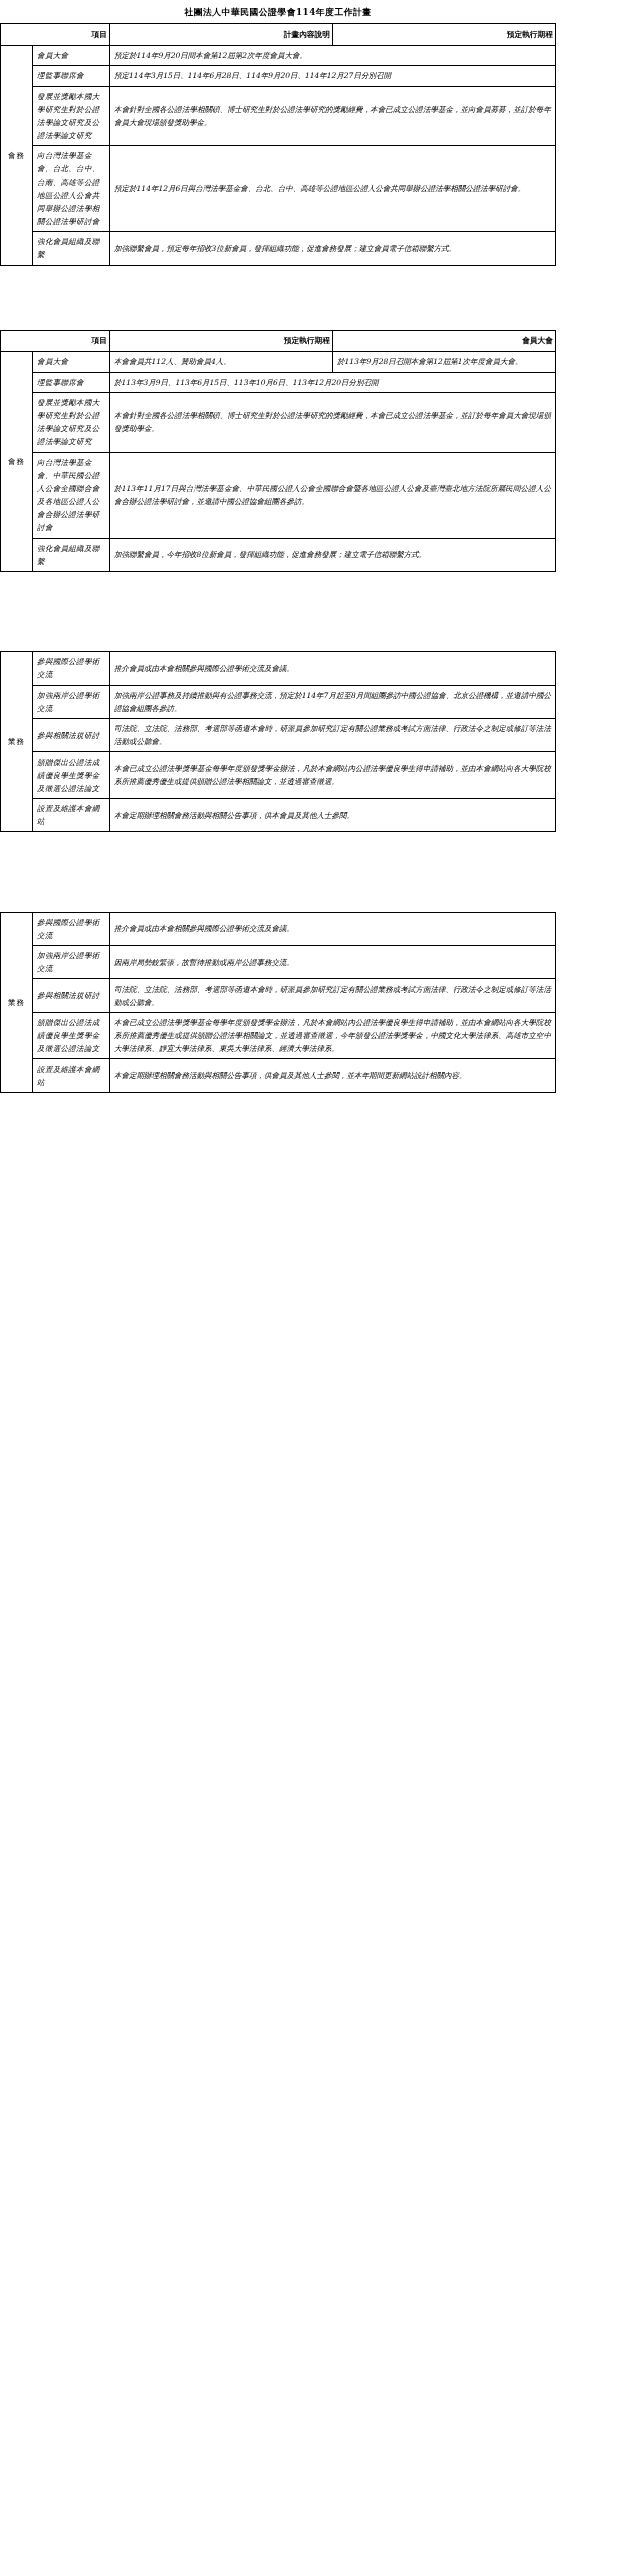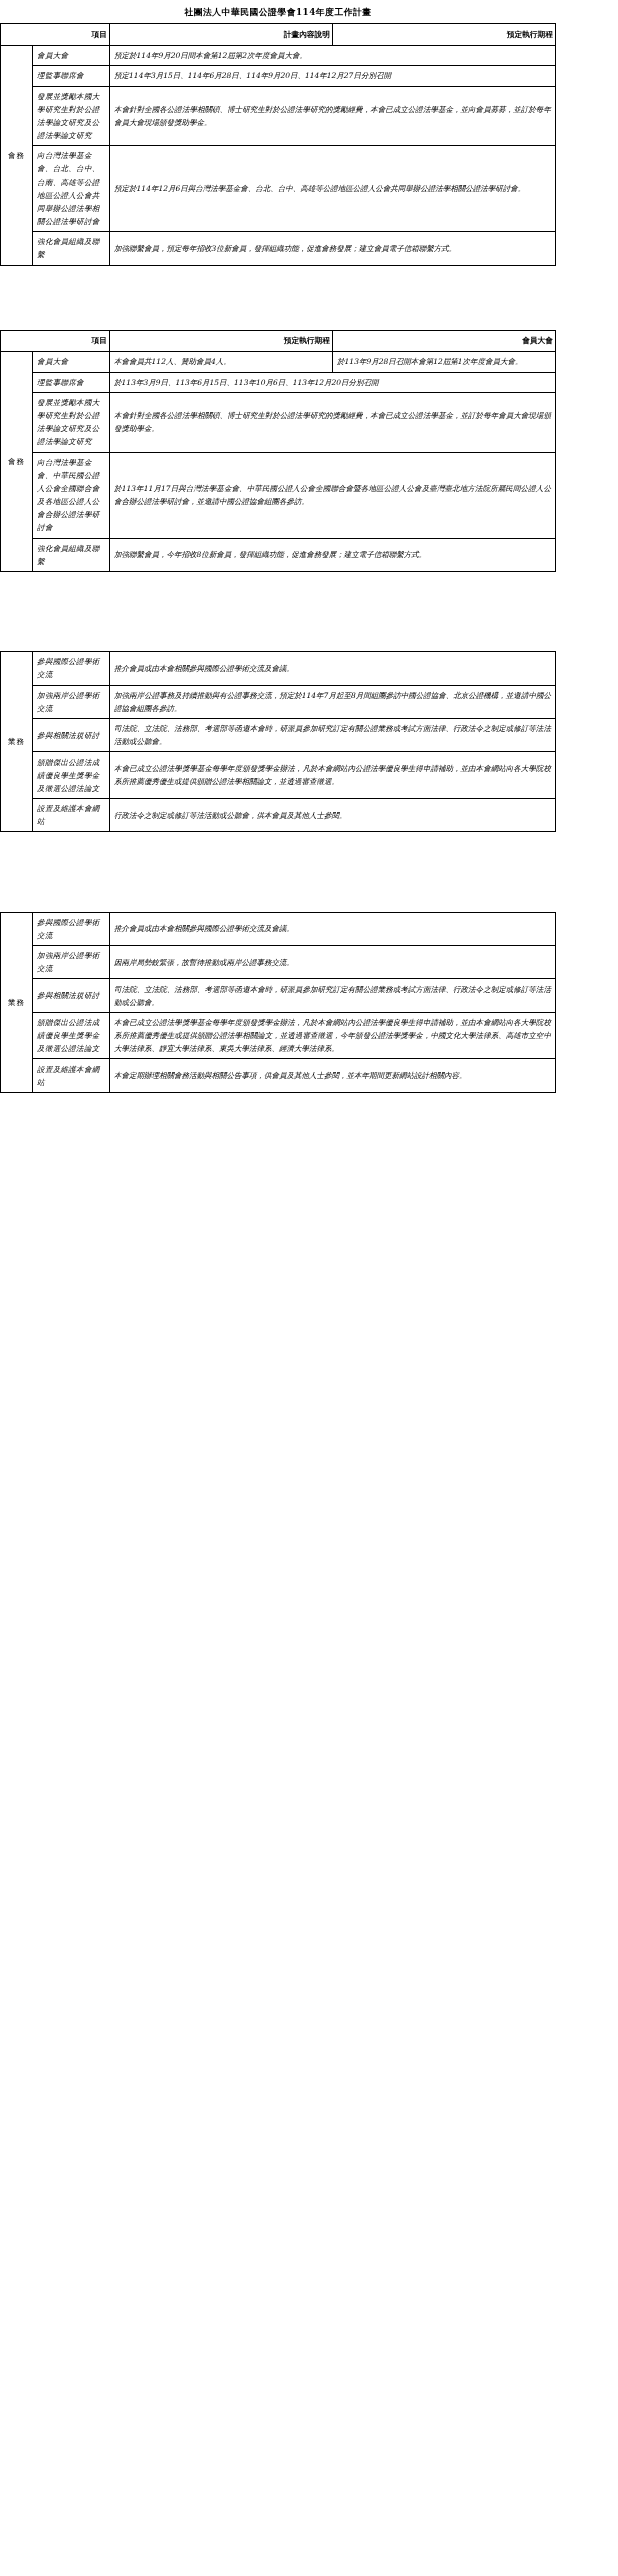--- a/index.html
+++ b/index.html
@@ -188,21 +188,21 @@
         <tr>
           <td class="item">參與相關法規研討</td>
           <td class="body">司法院、立法院、法務部、考選部等函邀本會時，研派員參加研究訂定有關公證業務或考試方面法律、行政法令之制定或修訂等法法活動或公聽會。</td>
         </tr>
         <tr>
           <td class="item">頒贈傑出公證法成績優良學生獎學金及徵選公證法論文</td>
           <td class="body">本會已成立公證法學獎學基金每學年度頒發獎學金辦法，凡於本會網站內公證法學優良學生得申請補助，並由本會網站向各大學院校系所推薦優秀優生或提供頒贈公證法學相關論文，並透過審查徵選。</td>
         </tr>
         <tr>
           <td class="item">設置及維護本會網站</td>
-          <td class="body">行政法令之制定或修訂等法活動或公聽會，供本會員及其他人士參閱。</td>
+          <td class="body">本會定期辦理相關會務活動與相關公告事項，供本會員及其他人士參閱。</td>
         </tr>
       </tbody>
         </table>
     </div>
   </div>
 
   <div class="spacer-xl"></div>
 
   <div class="block">
     <div class="tbl-wrap">

